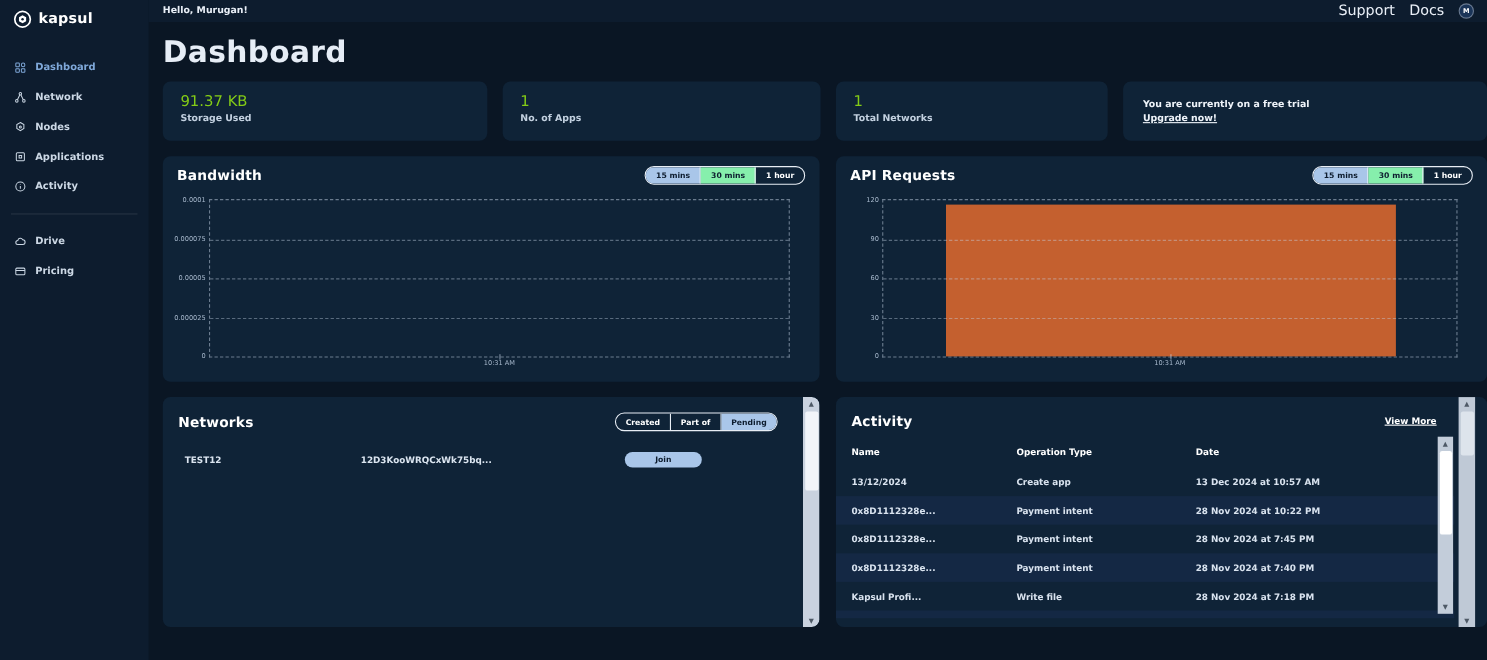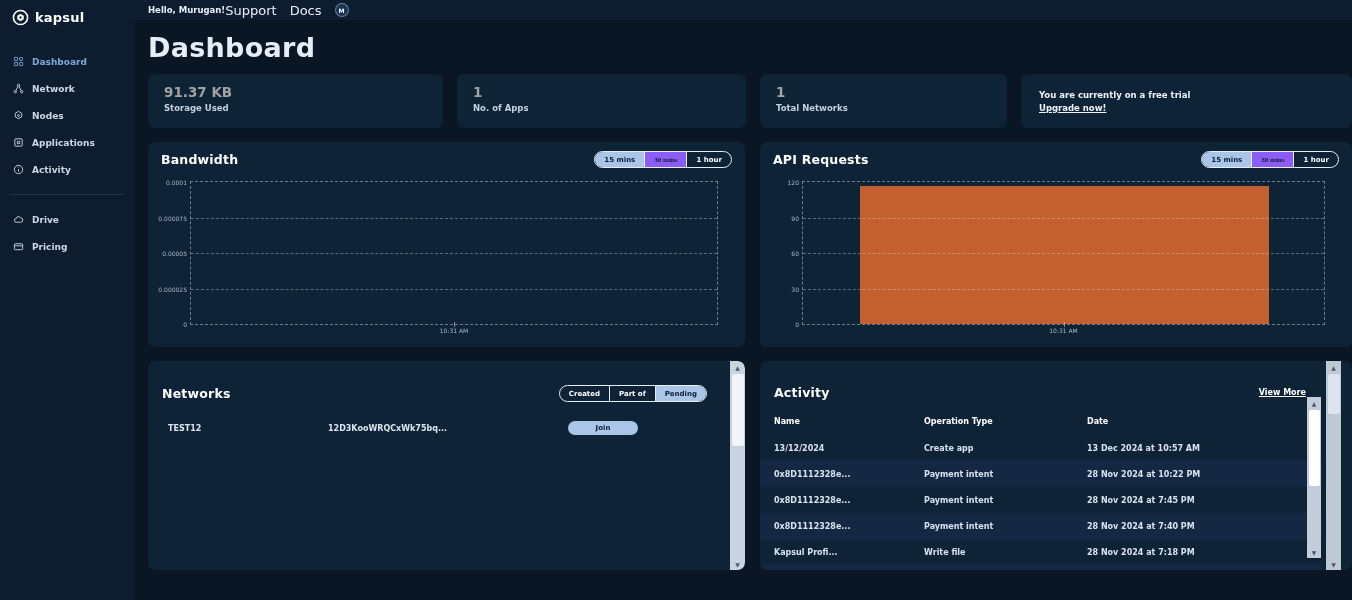--- a/index.html
+++ b/index.html
@@ -11,62 +11,62 @@
   .sidebar { width:135px; flex-shrink:0; background:#0d1c2e; height:100%; }
   .logo { display:flex; align-items:center; gap:6px; padding:9px 0 0 12px; color:#ffffff; font-weight:800; font-size:13px; letter-spacing:.2px; cursor:pointer; }
   .nav { margin-top:22px; }
   .nav-item { display:flex; align-items:center; gap:8px; padding:8px 13px; font-size:9px; font-weight:700; color:#ccd8e5; cursor:pointer; }
   .nav-item.active { color:#7fa8d9; }
   .nav-divider { height:1px; background:rgba(255,255,255,.1); margin:11px 10px; }
   .icon { width:11px; height:11px; stroke:currentColor; fill:none; stroke-width:2; flex-shrink:0; }
 
   
   .main { flex:1; display:flex; flex-direction:column; min-width:0; }
-  .topbar { height:20px; background:#0d1c2e; display:flex; align-items:center; padding:0 12px 0 13px; flex-shrink:0; }
+  .topbar { height:20px; background:#0d1c2e; display:flex; align-items:center; justify-content:space-between; padding:0 12px 0 13px; flex-shrink:0; }
   .greeting { font-size:8.5px; font-weight:700; color:#e9eff7; }
   .topbar-right { display:flex; align-items:center; gap:13px; }
   .top-link { font-size:13px; font-weight:400; color:#e9eff7; cursor:pointer; }
   .avatar { width:14px; height:14px; border-radius:50%; background:#1a3458; border:1px solid rgba(255,255,255,.35); color:#fff; font-size:6px; font-weight:800; display:flex; align-items:center; justify-content:center; cursor:pointer; }
 
   .content { flex:1; padding-left:13px; overflow:hidden; }
   h1.page-title { margin-top:13px; font-size:27px; line-height:30px; font-weight:800; color:#e6edf6; letter-spacing:.3px; }
 
   
   .cards-row { display:grid; grid-template-columns:295px 289px 247px 1fr; gap:14px; margin-top:11px; }
   .card { background:#0f2337; border-radius:7px; height:54px; padding:10px 16px; }
-  .card-value { font-size:13.5px; font-weight:700; color:#a3a3a3; line-height:16px; }
+  .card-value { font-size:13.5px; font-weight:400; color:#84cc16; line-height:16px; }
   .card-label { font-size:8.5px; font-weight:700; color:#c3d1e0; margin-top:3px; }
   .trial-card { display:flex; flex-direction:column; justify-content:center; padding:10px 18px; }
   .trial-msg { font-size:8.5px; font-weight:700; color:#eef3f9; }
   .trial-link { font-size:8.5px; font-weight:700; color:#eef3f9; text-decoration:underline; margin-top:3px; cursor:pointer; width:max-content; }
 
   
   .charts-row { display:grid; grid-template-columns:597px 1fr; gap:15px; margin-top:14px;text-align:center; }
   .panel { background:#0f2337; border-radius:7px; position:relative; }
   .chart-panel { height:205px; padding:9px 13px 0; }
   .panel-head { display:flex; align-items:center; justify-content:space-between; }
   .panel-title { font-size:12.5px; font-weight:800; color:#ffffff; letter-spacing:.2px; }
   .toggle-group { display:flex; border:1px solid #e8eef5; border-radius:10px; overflow:hidden; height:17px; }
   .toggle { font-size:7px; font-weight:700; padding:0 9px; display:flex; align-items:center; color:#ffffff; border-right:1px solid #e8eef5; cursor:pointer; white-space:nowrap; }
   .toggle:last-child { border-right:none; }
   .toggle.sel { background:#a9c6e9; color:#0d1c2e; }
-  .toggle.white { background:#8b5cf6; color:#0d1c2e;font-family:Liberation Serif, serif; }
+  .toggle.white { background:#86efac; color:#0d1c2e; }
 
   .plot { position:relative; margin:13px 14px 0 29px; height:144px; border:1px dashed rgba(200,214,232,.5); }
   .gridline { position:absolute; left:0; right:0; border-top:1px dashed rgba(200,214,232,.4); }
   .g25{top:25%;} .g50{top:50%;} .g75{top:75%;}
   .ytick { position:absolute; right:calc(100% + 4px); transform:translateY(-50%); font-size:6px; color:#a7b8cc; white-space:nowrap; }
   .y0{top:0;} .y1{top:25%;} .y2{top:50%;} .y3{top:75%;} .y4{top:100%;}
   .xtick-mark { position:absolute; left:50%; bottom:-3px; width:1px; height:5px; background:rgba(200,214,232,.6); }
   .xtick-label { position:absolute; left:50%; top:calc(100% + 3px); transform:translateX(-50%); font-size:6px; color:#a7b8cc; white-space:nowrap; }
   .api-bar { position:absolute; left:11%; right:10.5%; bottom:0; top:3%; background:#c4602f; }
 
   
   .bottom-row { display:grid; grid-template-columns:597px 1fr; gap:15px; margin-top:14px; }
-  .bottom-panel { height:209px; padding-top:24px; overflow:hidden; }
+  .bottom-panel { height:209px; padding-top:14px; overflow:hidden; }
   .bottom-panel .panel-head { padding:0 14px; }
 
   .net-table { margin-top:19px; padding-left:20px; }
   .net-cols, .net-row { display:grid; grid-template-columns:160px 240px auto; align-items:center; }
   .net-cols { font-size:8px; font-weight:700; color:#ffffff; }
   .net-row { margin-top:7px; font-size:8px; font-weight:600; color:#dbe5f0; }
   .join-btn { width:70px; height:14px; border-radius:8px; background:#a9c6e9; color:#0d1c2e; font-size:7px; font-weight:700; display:flex; align-items:center; justify-content:center; cursor:pointer; }
 
   .view-more { font-size:8px; font-weight:700; color:#ffffff; text-decoration:underline; cursor:pointer; }
   .act-cols { display:grid; grid-template-columns:150px 163px auto; padding:0 14px; margin-top:17px; font-size:8px; font-weight:700; color:#ffffff; }

